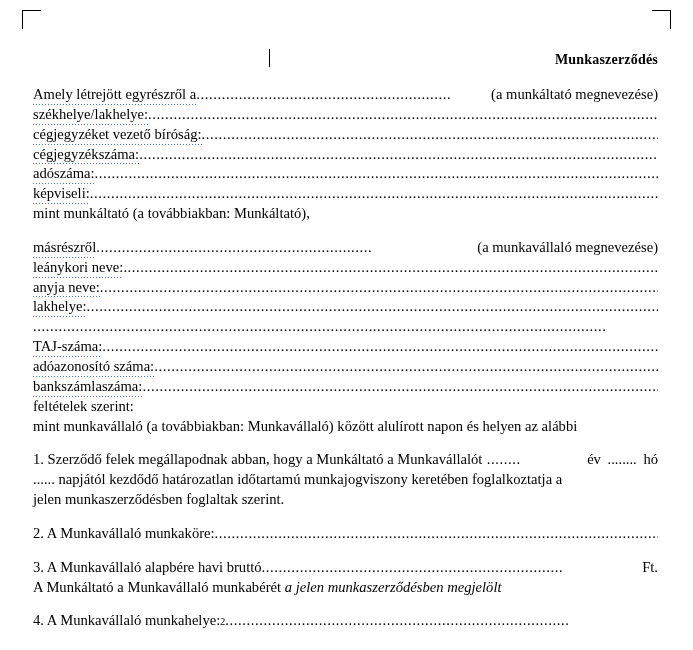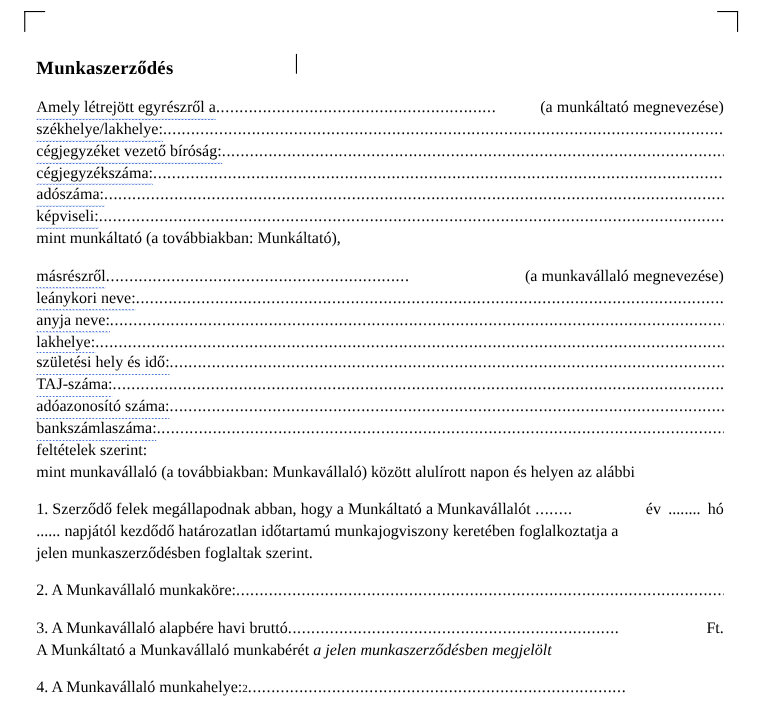--- a/index.html
+++ b/index.html
@@ -35,23 +35,23 @@
     position: absolute;
     left: 33px;
     top: 50px;
     width: 625px;
     font-size: 14.6px;
     line-height: 1.36;
     text-align: justify;
   }
 
   h1.title {
-    font-size: 17px;
+    font-size: 14px;
     font-weight: bold;
-    text-align: left;
+    text-align: right;
     margin: 0 0 16px 0;
     letter-spacing: 0.2px;
     position: relative;
   }
   h1.title .caret {
     position: absolute;
     left: 50%;
     margin-left: -77px;
     top: -1px;
     width: 1px;
@@ -172,21 +172,20 @@
     </div>
     <div class="line-row">
       <span class="lbl sq">anyja neve:</span>
       <span class="fill">.......................................................................................................................................</span>
     </div>
     <div class="line-row">
       <span class="lbl sq">lakhelye:</span>
       <span class="fill">.......................................................................................................................................</span>
     </div>
     <div class="line-row">
-      <span class="lbl sq">születési hely és idő:</span>
       <span class="fill">.......................................................................................................................................</span>
     </div>
     <div class="line-row">
       <span class="lbl sq">TAJ-száma:</span>
       <span class="fill">.......................................................................................................................................</span>
     </div>
     <div class="line-row">
       <span class="lbl sq">adóazonosító száma:</span>
       <span class="fill">.......................................................................................................................................</span>
     </div>

